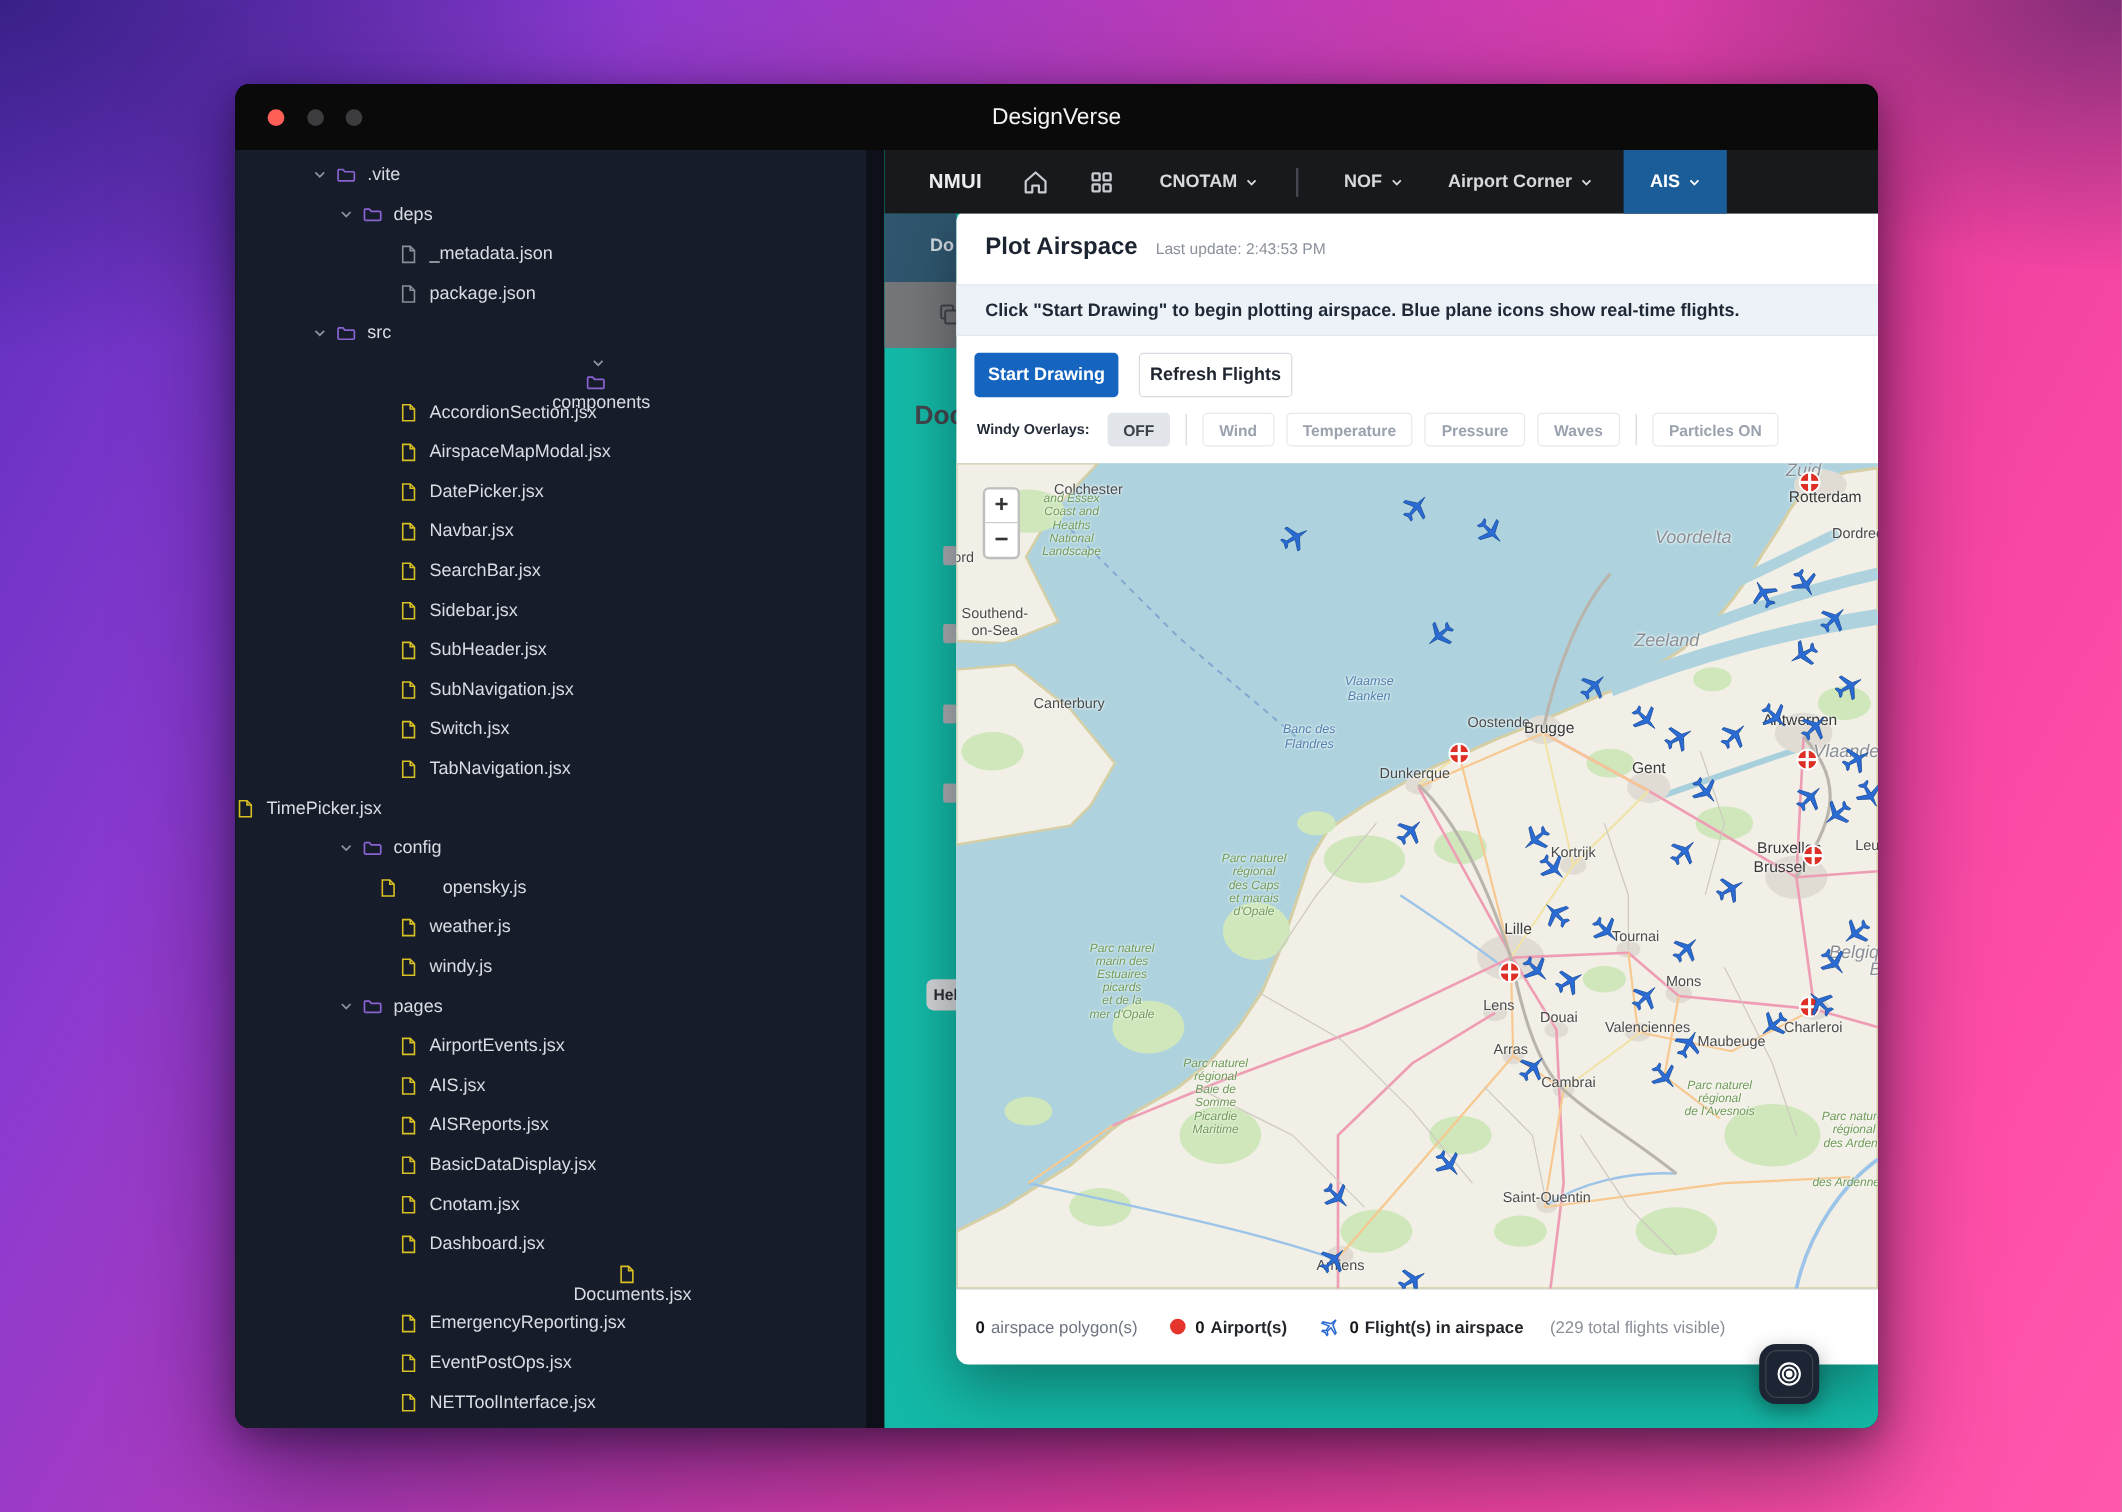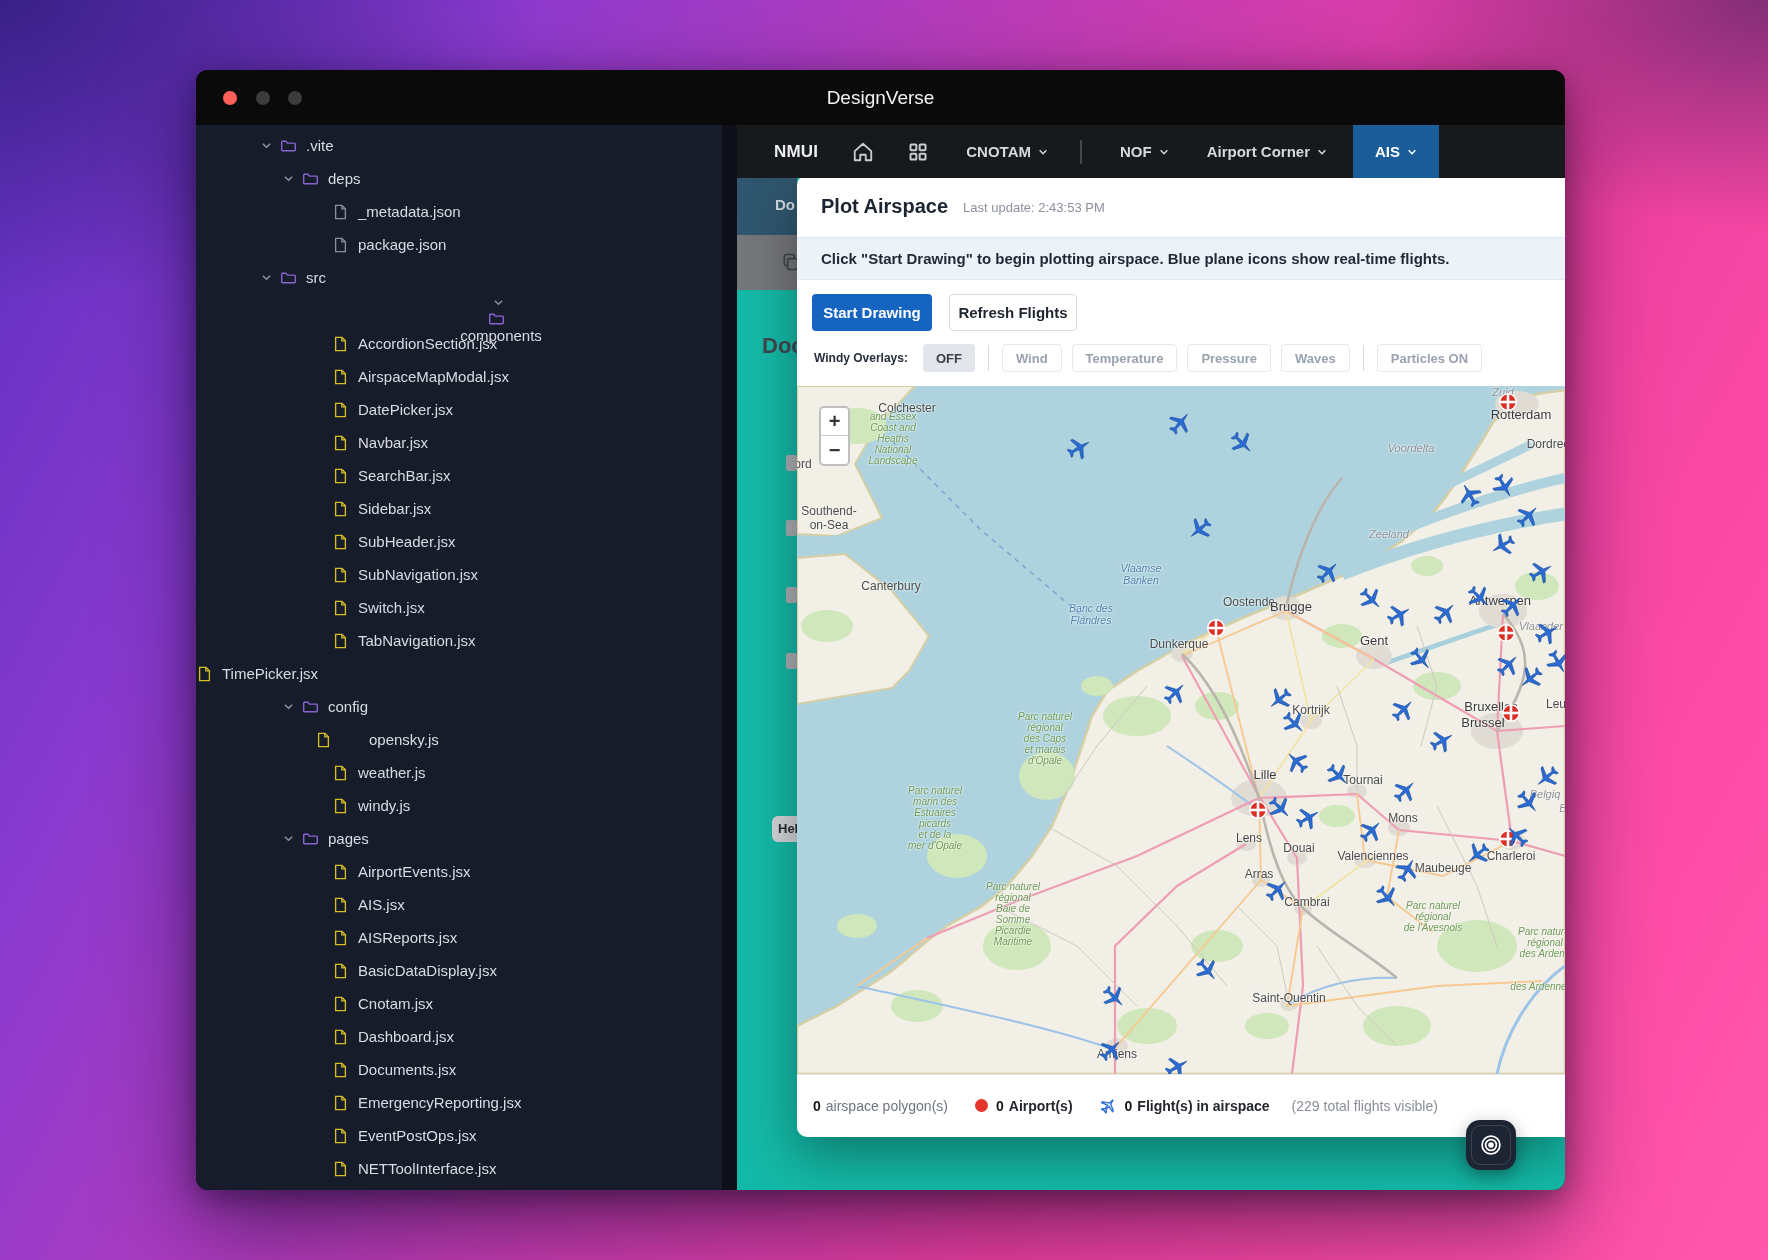--- a/index.html
+++ b/index.html
@@ -68,21 +68,21 @@
   .vdiv { width:1px; height:26px; background:#d6dade; margin-left:13px; margin-right:3px; }
   
   .map { position:relative; height:688px; background:#aed3de; overflow:hidden; flex:none; margin-top:14px; }
   .map svg.base { position:absolute; left:0; top:0; }
   .mlabel { position:absolute; transform:translate(-50%,-50%); white-space:pre; text-align:center;
             text-shadow:0 0 3px rgba(255,255,255,.9), 0 0 2px rgba(255,255,255,.9); pointer-events:none; }
   .mlabel.city { color:#4a4a4a; font-size:12px; }
   .mlabel.big  { color:#3a3a3a; font-size:13px; }
   .mlabel.sea  { color:#4f7fae; font-size:10.5px; font-style:italic; }
   .mlabel.park { color:#6f9a57; font-size:10px; font-style:italic; line-height:11px; }
-  .mlabel.region { color:#8b8f95; font-size:11px; font-style:italic; }
+  .mlabel.region { color:#8b8f95; font-size:15px; font-style:italic; }
   .plane { position:absolute; width:26px; height:26px; margin:-13px 0 0 -13px; pointer-events:none; }
   .apmark { position:absolute; width:20px; height:20px; margin:-10px 0 0 -10px; }
   .zoomctl { position:absolute; left:22px; top:20px; width:31px; background:#fff; border:2px solid rgba(0,0,0,.25); border-radius:5px; z-index:5; }
   .zoomctl div { height:28px; display:flex; align-items:center; justify-content:center; font-size:20px; font-weight:bold; color:#333; cursor:pointer; }
   .zoomctl div:first-child { border-bottom:1px solid #ccc; }
   
   .m-status { height:62px; border-top:1px solid #e8e8e8; display:flex; align-items:center; padding:0 16px; font-size:14px; flex:none; background:#fff; border-radius:0 0 0 10px; }
   .st-num { font-weight:bold; color:#16181c; }
   .st-dim { color:#6e7480; margin-left:5px; }
   .st-dark { color:#23262b; font-weight:bold; margin-left:5px; }
@@ -376,21 +376,21 @@
           </div>
           <div class="trow" style="padding-left: 136px;">
             <span class="ficon">
               <svg width="15" height="16" viewBox="0 0 16 18" fill="none" stroke="#d8c023" stroke-width="1.5">
                 <path d="M2.5,1.5 h7 l4,4 v11 h-11 z"></path>
                 <path d="M9.5,1.5 v4 h4"></path>
               </svg>
             </span>
             <span>Dashboard.jsx</span>
           </div>
-          <div class="trow" style="padding-left: 136px;">
+          <div class="trow" style="padding-left: 136px; flex-direction: column;">
             <span class="ficon">
               <svg width="15" height="16" viewBox="0 0 16 18" fill="none" stroke="#d8c023" stroke-width="1.5">
                 <path d="M2.5,1.5 h7 l4,4 v11 h-11 z"></path>
                 <path d="M9.5,1.5 v4 h4"></path>
               </svg>
             </span>
             <span>Documents.jsx</span>
           </div>
           <div class="trow" style="padding-left: 136px;">
             <span class="ficon">

